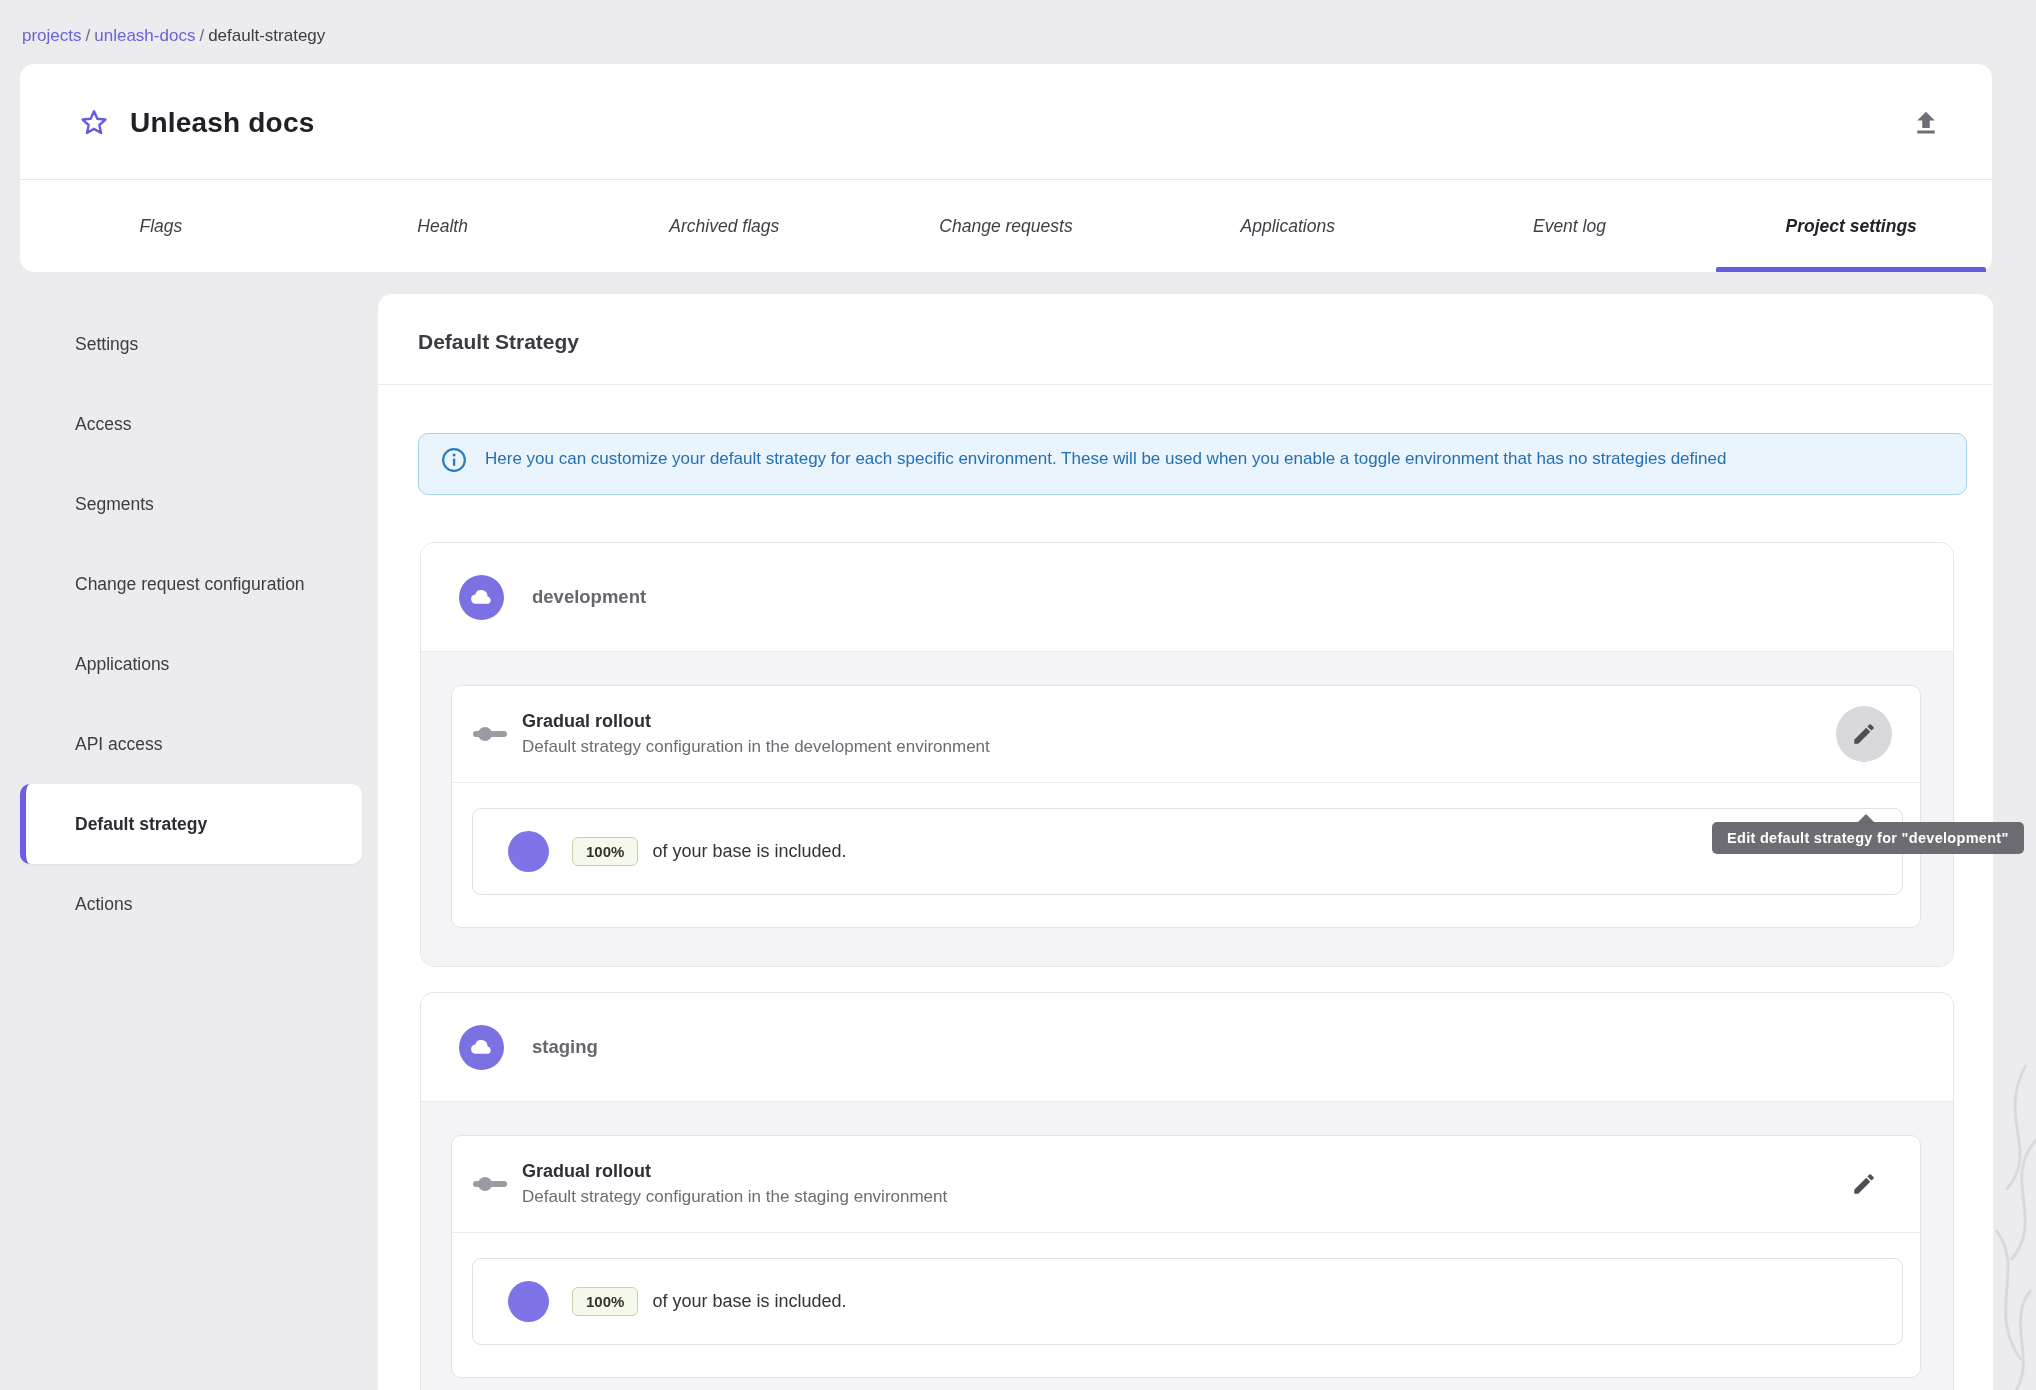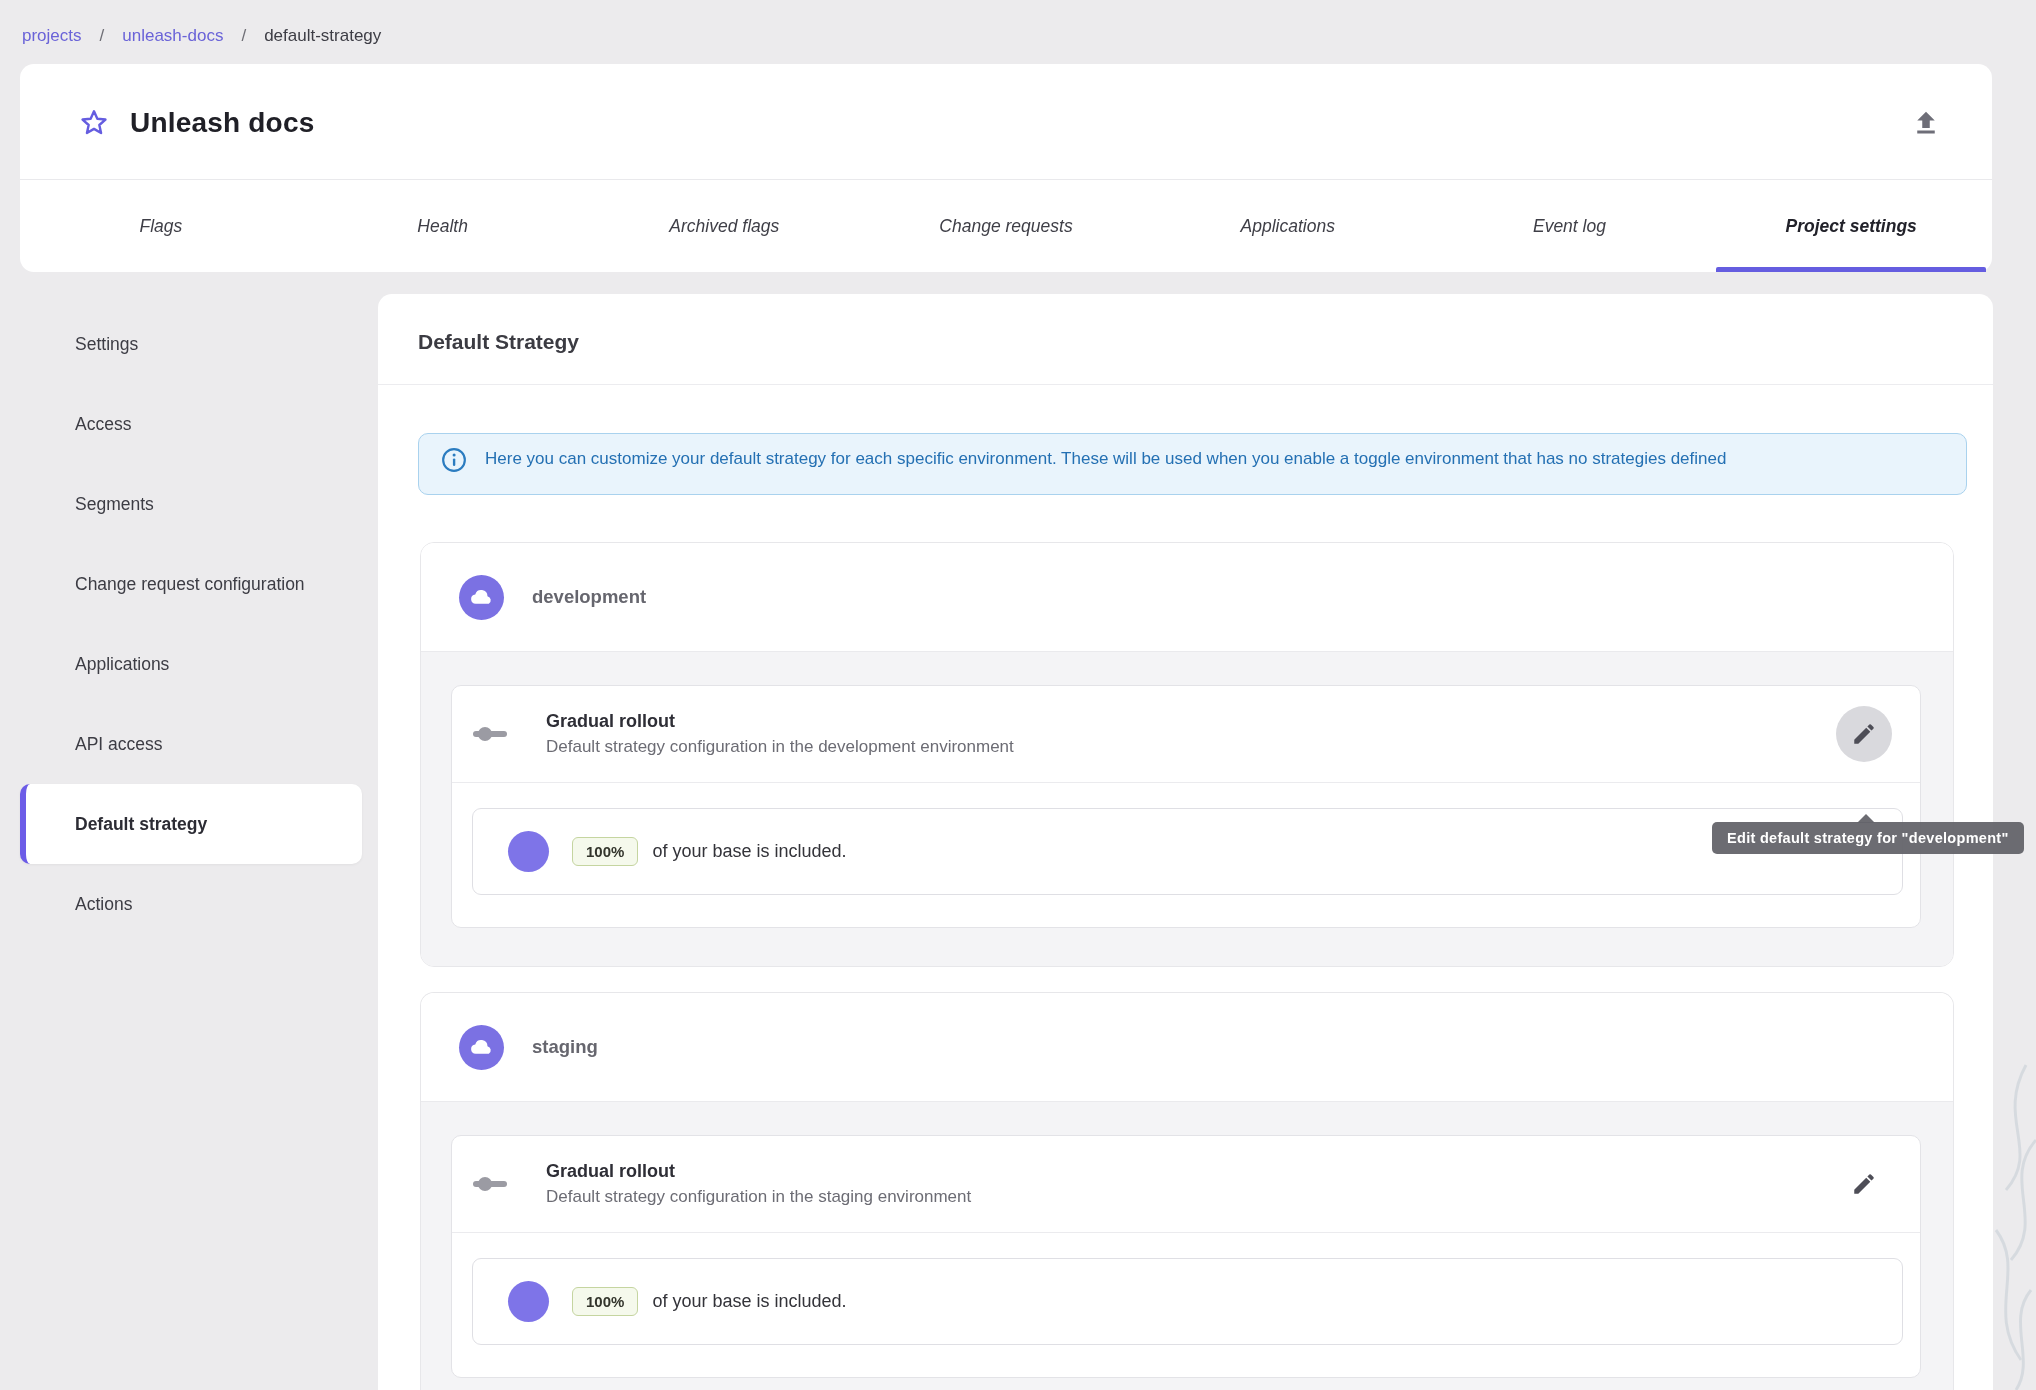--- a/index.html
+++ b/index.html
@@ -4,21 +4,21 @@
 <style>
   * { margin:0; padding:0; box-sizing:border-box; }
   html,body { width:2036px; height:1390px; }
   body { font-family:"Liberation Sans","DejaVu Sans",sans-serif; }
   .page {
     position:relative; width:2036px; height:1390px;
     background:#ECEBED; overflow:hidden; color:#3a3a42;
   }
 
   
-  .breadcrumb { padding:26px 0 18px 22px; font-size:17px; display:flex; gap:18px; align-items:center; }
+  .breadcrumb { padding:26px 0 18px 22px; font-size:17px; display:flex; gap:4px; align-items:center; }
   .crumb-link { color:#6a63d8; text-decoration:none; cursor:pointer; }
   .crumb-sep { color:#6f6f76; }
   .crumb-current { color:#3d3d45; }
 
   
   .header-card { margin:0 44px 0 20px; background:#fff; border-radius:14px; }
   .title-row { display:flex; align-items:center; padding:30px 46px 28px 56px; height:115px; }
   .star-btn { width:36px; height:36px; display:flex; align-items:center; justify-content:center; cursor:pointer; }
   .project-title { font-size:28px; font-weight:700; color:#202027; margin-left:18px; letter-spacing:.2px; }
   .spacer { flex:1; }
@@ -52,21 +52,21 @@
   
   .env-card { margin:47px 39px 0 42px; border:1px solid #e7e7ea; border-radius:14px; background:#fff; overflow:hidden; }
   .env-card.second { margin-top:25px; border-bottom:none; border-radius:14px 14px 0 0; }
   .env-header { display:flex; align-items:center; padding:32px 38px; height:108px; background:#fff; }
   .env-badge { width:45px; height:45px; border-radius:50%; background:#7b71e3; display:flex;
                align-items:center; justify-content:center; flex:none; }
   .env-name { margin-left:28px; font-size:18.5px; font-weight:700; color:#66666e; }
   .env-body { background:#f4f4f6; border-top:1px solid #eaeaed; padding:33px 32px 38px 30px; }
 
   .strategy-box { background:#fff; border:1px solid #e3e3e7; border-radius:10px; }
-  .strategy-header { display:flex; align-items:center; padding:20px 28px 20px 18px;gap:24px; }
+  .strategy-header { display:flex; align-items:center; padding:20px 28px 20px 18px; }
   .strategy-icon { width:40px; display:flex; justify-content:center; flex:none; margin-right:12px; }
   .strategy-titles { display:flex; flex-direction:column; gap:5px; }
   .strategy-title { font-size:18px; font-weight:700; color:#2e2e36; }
   .strategy-desc { font-size:17px; color:#6c6c74; }
   .edit-btn { margin-left:auto; width:56px; height:56px; border-radius:50%; border:none; background:transparent;
               display:flex; align-items:center; justify-content:center; cursor:pointer; }
   .edit-btn.hovered { background:#d9d9dd; }
   .strategy-divider { height:1px; background:#ebebee; }
   .rollout-wrap { padding:25px 17px 32px 20px; }
   .rollout-box { border:1px solid #dfdfe4; border-radius:9px; display:flex; align-items:center;

